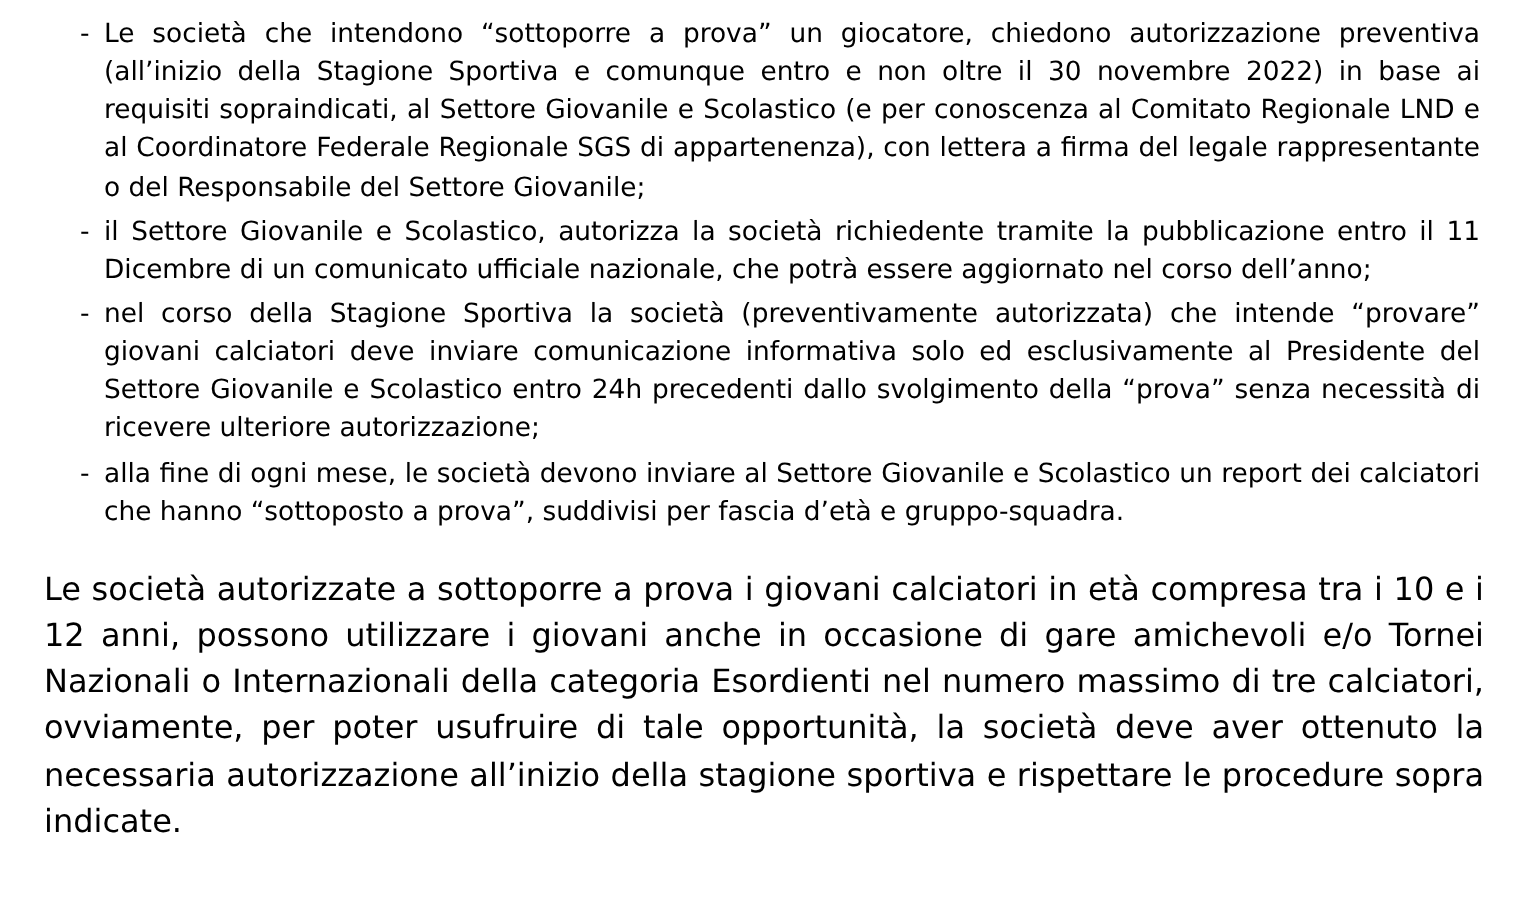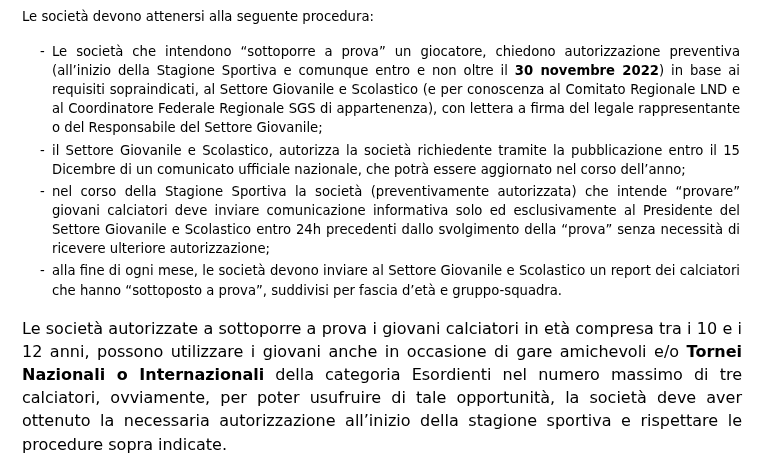--- a/index.html
+++ b/index.html
@@ -52,38 +52,37 @@
     text-align: justify;
     padding-right: 2px;
   }
   .closing {
     font-size: 16px;
     line-height: 1.45;
     text-align: justify;
     margin: 17px 0 0 0;
   }
   b, .bold {
-    font-weight: bold;
+    font-weight: normal;
   }
 </style>
 </head>
 <body>
 
 <div class="page">
 
-  <p class="intro">Le società devono attenersi alla seguente procedura:</p>
 
   <ul class="bullet-list">
     <li class="bullet-row">
       <span class="dash">-</span>
       <span class="bullet-text">Le società che intendono “sottoporre a prova” un giocatore, chiedono autorizzazione preventiva (all’inizio della Stagione Sportiva e comunque entro e non oltre il <b>30 novembre 2022</b>) in base ai requisiti sopraindicati, al Settore Giovanile e Scolastico (e per conoscenza al Comitato Regionale LND e al Coordinatore Federale Regionale SGS di appartenenza), con lettera a firma del legale rappresentante o del Responsabile del Settore Giovanile;</span>
     </li>
     <li class="bullet-row">
       <span class="dash">-</span>
-      <span class="bullet-text">il Settore Giovanile e Scolastico, autorizza la società richiedente tramite la pubblicazione entro il 15 Dicembre di un comunicato ufficiale nazionale, che potrà essere aggiornato nel corso dell’anno;</span>
+      <span class="bullet-text">il Settore Giovanile e Scolastico, autorizza la società richiedente tramite la pubblicazione entro il 11 Dicembre di un comunicato ufficiale nazionale, che potrà essere aggiornato nel corso dell’anno;</span>
     </li>
     <li class="bullet-row">
       <span class="dash">-</span>
       <span class="bullet-text">nel corso della Stagione Sportiva la società (preventivamente autorizzata) che intende “provare” giovani calciatori deve inviare comunicazione informativa solo ed esclusivamente al Presidente del Settore Giovanile e Scolastico entro 24h precedenti dallo svolgimento della “prova” senza necessità di ricevere ulteriore autorizzazione;</span>
     </li>
     <li class="bullet-row">
       <span class="dash">-</span>
       <span class="bullet-text">alla fine di ogni mese, le società devono inviare al Settore Giovanile e Scolastico un report dei calciatori che hanno “sottoposto a prova”, suddivisi per fascia d’età e gruppo-squadra.</span>
     </li>
   </ul>

